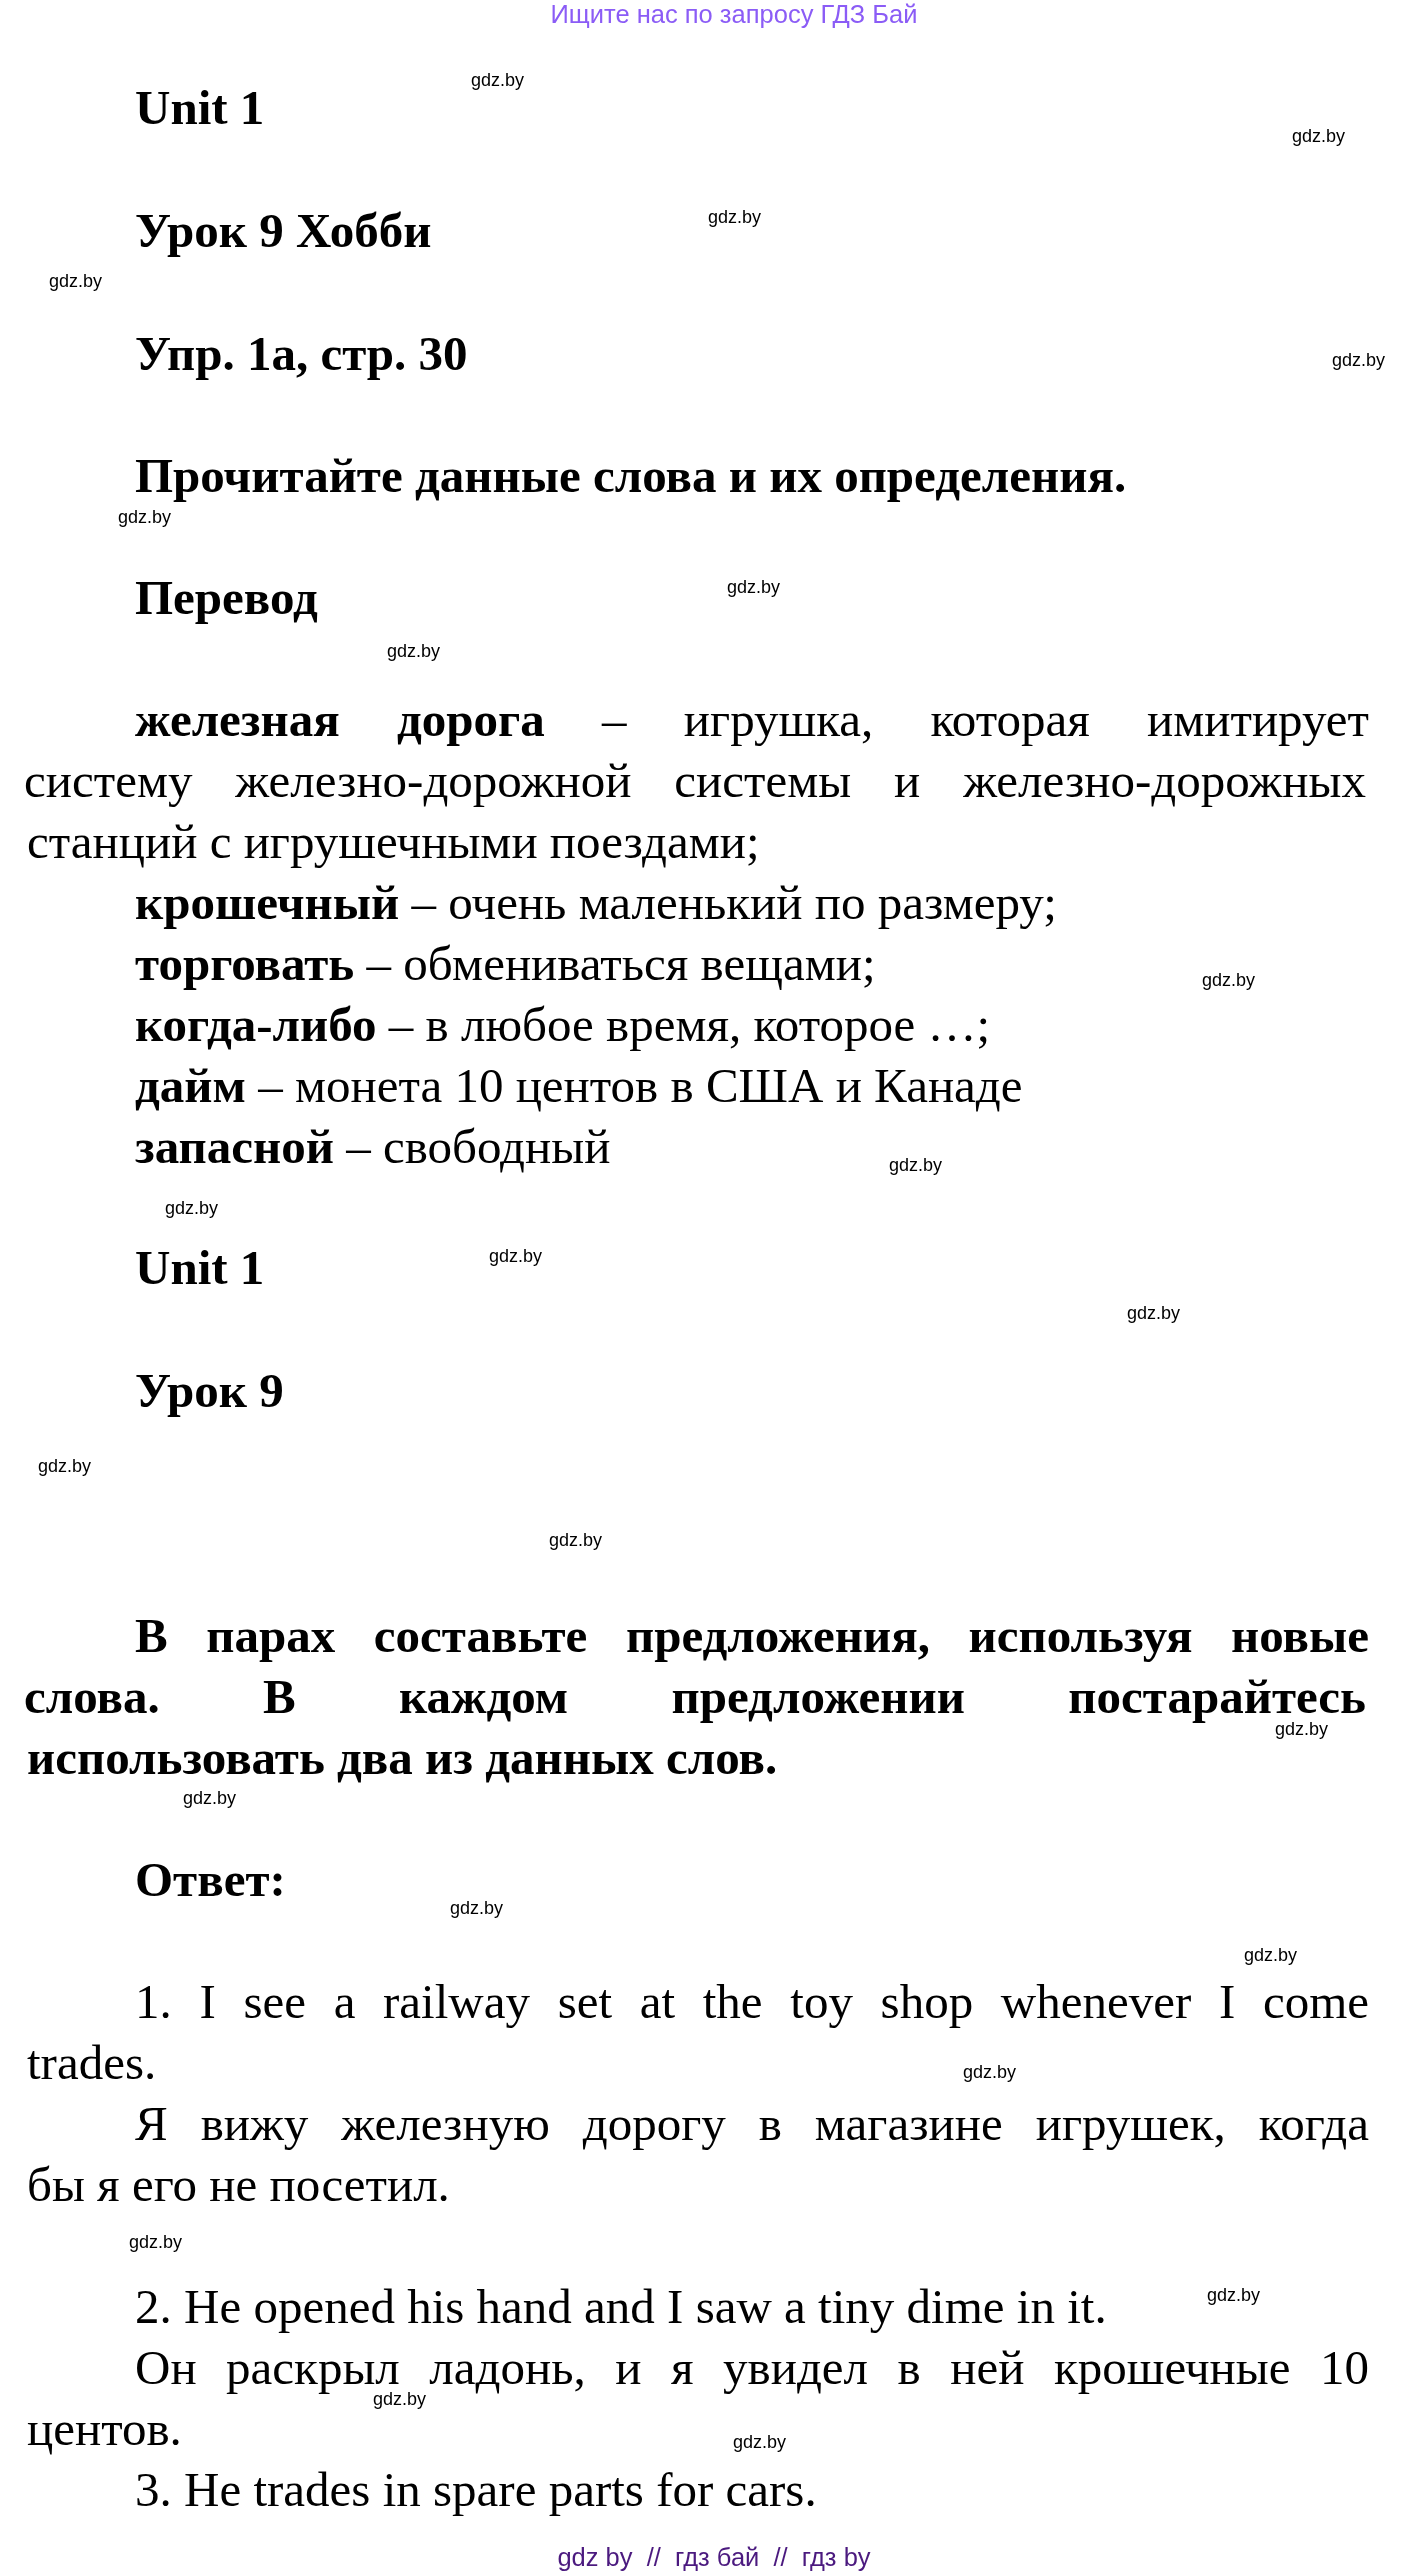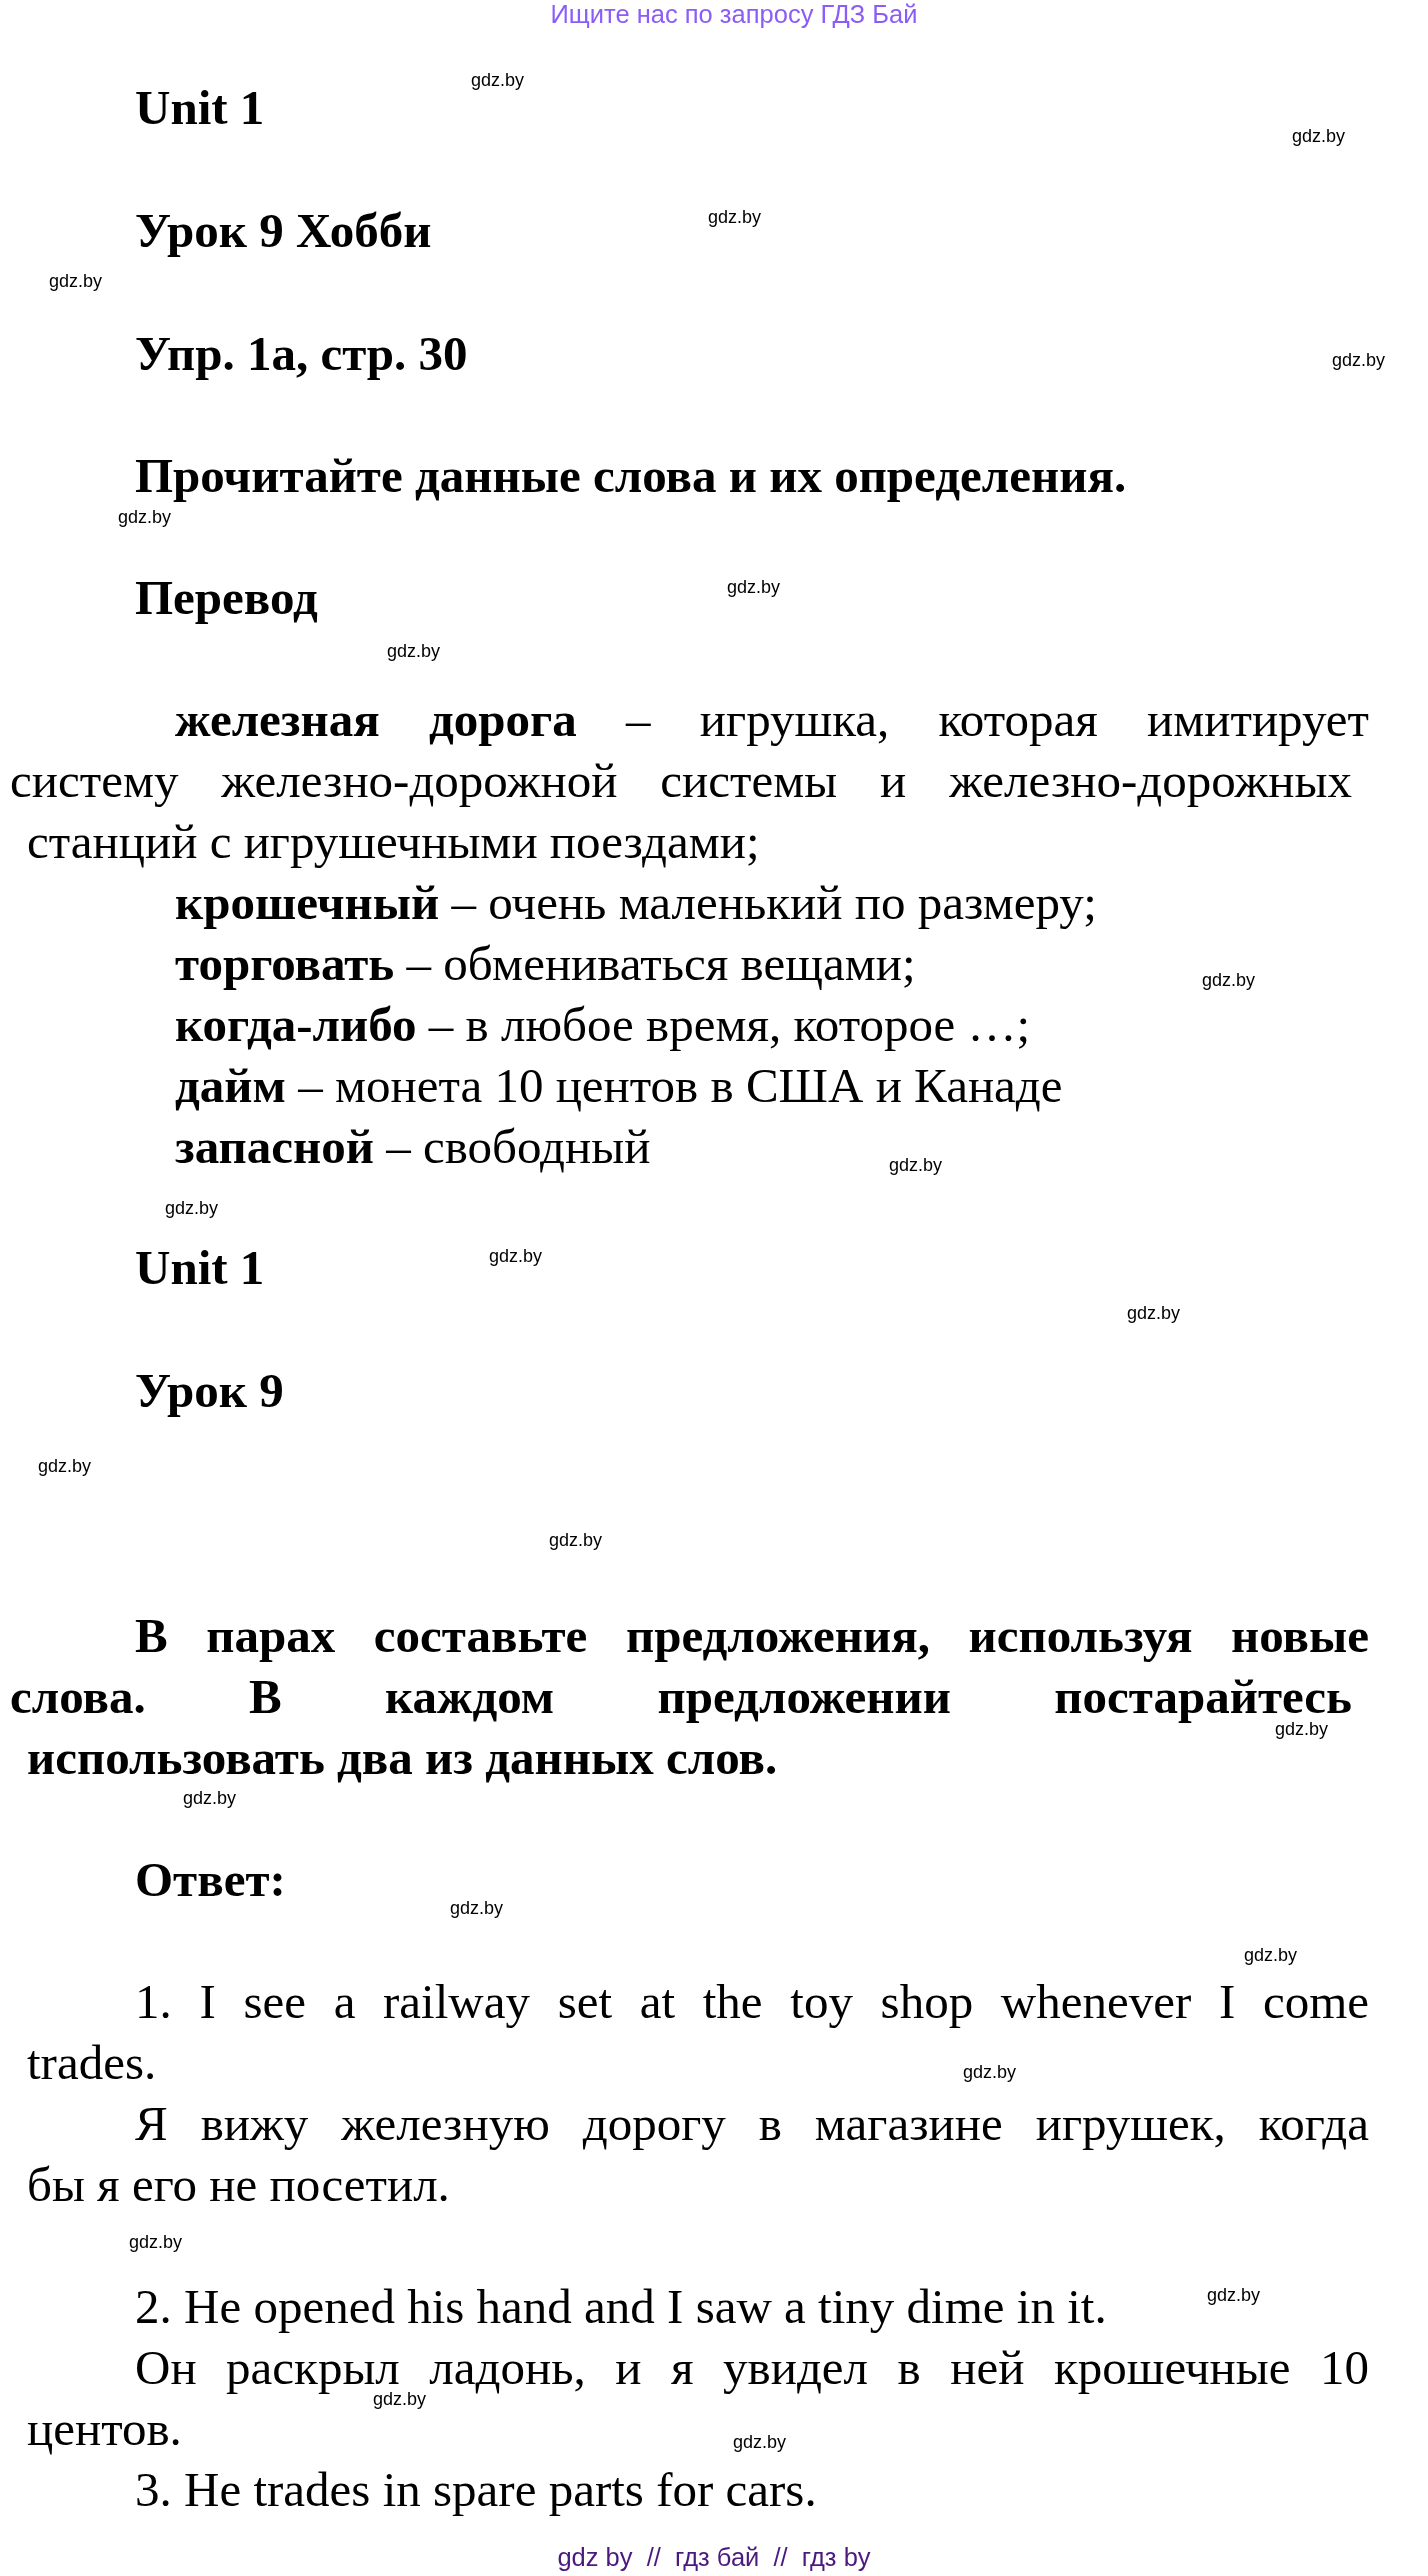--- a/index.html
+++ b/index.html
@@ -22,24 +22,24 @@
     font-size: 49px;
     line-height: 61px;
     height: 61px;
     color: #000;
     white-space: nowrap;
   }
   .ln.h { font-weight: bold; }
   .ln.indent { left: 135px; }
   .ln.flush { left: 27px; }
   .ln.just {
-    width: 1342px; left: 10px; text-align: justify; text-align-last: justify;
+    width: 1342px; left: 24px; text-align: justify; text-align-last: justify;
   }
   .ln.just.first { left: 135px; width: 1234px; }
-  .b { font-weight: bold; margin-left: 40px; }
+  .b { font-weight: bold; }
   .wm {
     position: absolute;
     font-family: "Liberation Sans", sans-serif;
     font-size: 18px; line-height: 27px; color: #000;
     white-space: nowrap;
   }
 </style>
 </head>
 <body>
 

